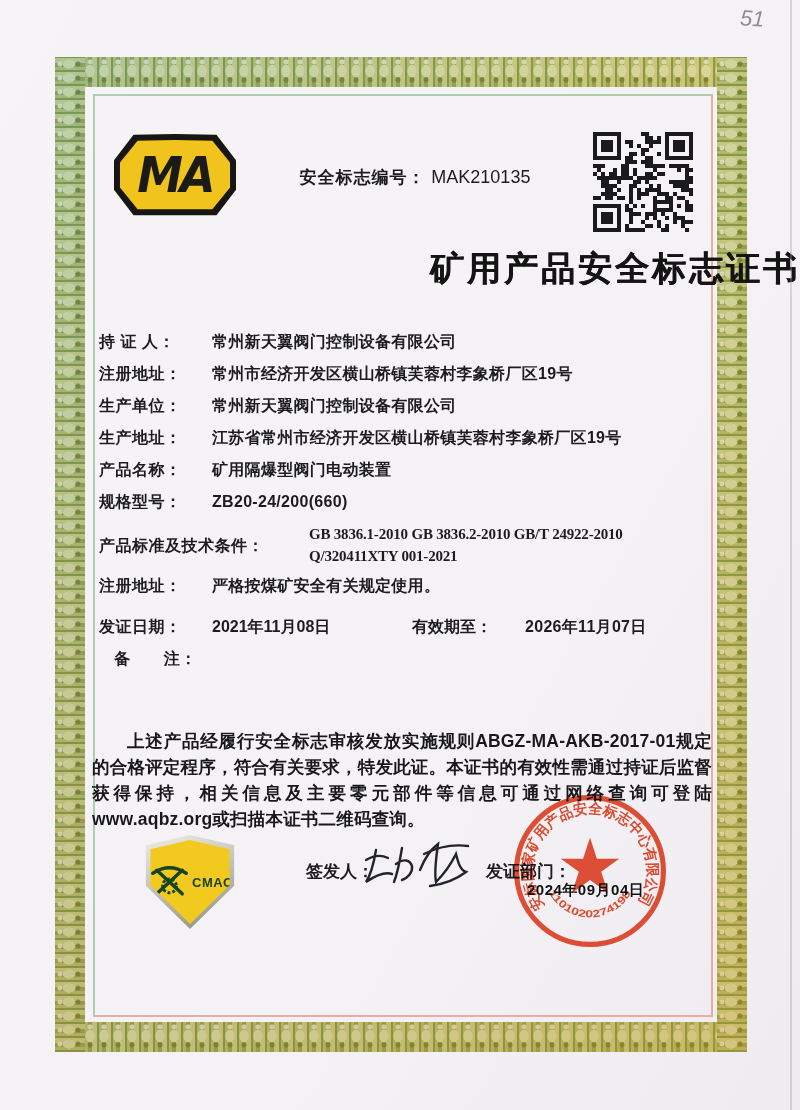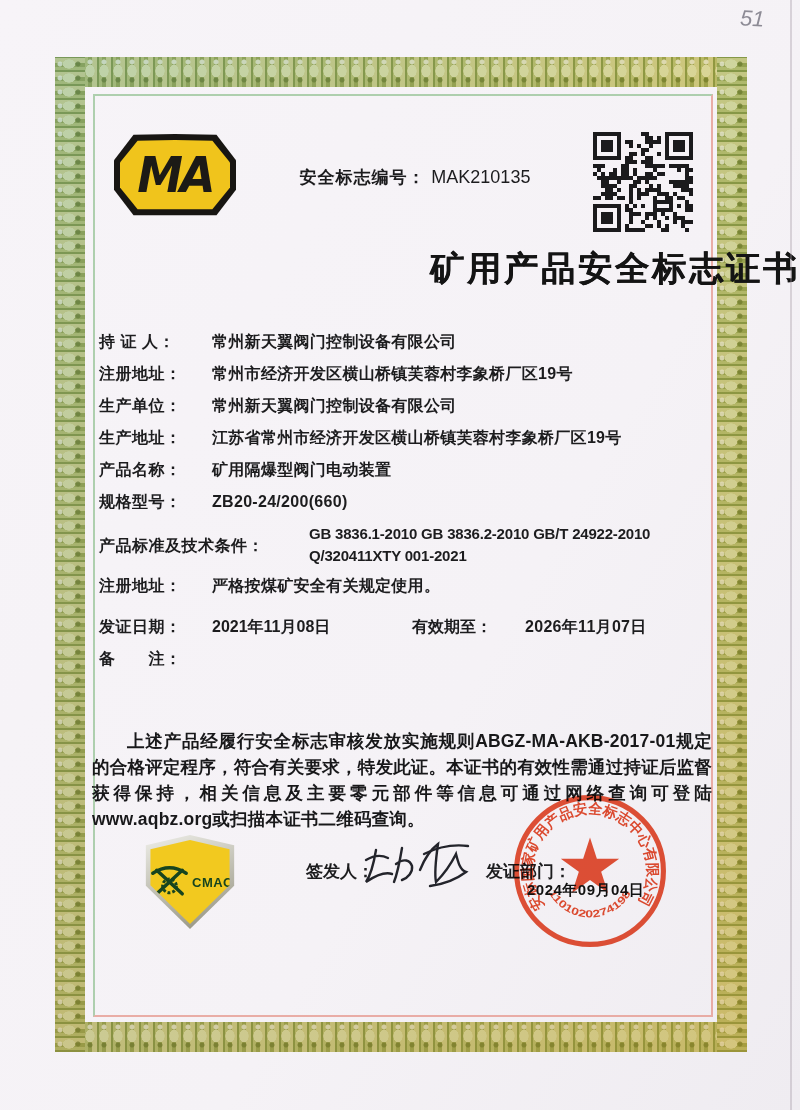--- a/index.html
+++ b/index.html
@@ -56,26 +56,26 @@
   .title{position:absolute;left:0;top:246px;width:800px;text-align:right;
     font-size:34px;font-weight:900;letter-spacing:3px;color:#141414;
     text-shadow:.6px 0 currentColor;}
   
   .fields{position:absolute;left:99px;top:331px;width:618px;font-size:16px;}
   .row{display:flex;align-items:flex-start;margin-bottom:11px;line-height:21px;}
   .flabel{flex:0 0 113px;font-weight:700;letter-spacing:.5px;white-space:nowrap;}
   .fvalue{font-weight:700;letter-spacing:.3px;}
   .row-std .flabel{flex:0 0 210px;}
   .row-std{align-items:center;margin-bottom:8px;}
-  .row-std .fvalue{max-width:400px;font-family:Liberation Sans, sans-serif;
+  .row-std .fvalue{max-width:400px;font-family:Liberation Serif, serif;
     font-weight:700;font-size:15px;letter-spacing:-0.2px;line-height:22px;}
   .row-dates{margin-top:20px;}
   .row-dates .dval{font-weight:700;flex:0 0 185px;}
   .row-dates .dlab2{font-weight:700;flex:0 0 113px;margin-left:15px;}
-  .row-remark{margin-top:4px;}
+  .row-remark{margin-top:4px;text-align:center;}
   
   .statement{position:absolute;left:92px;top:728px;width:620px;
     font-size:17.5px;font-weight:700;line-height:26px;text-align:justify;
     text-indent:2em;letter-spacing:.2px;color:#18181a;}
   
   .cmac{position:absolute;left:142px;top:835px;width:96px;height:94px;
     background:linear-gradient(160deg,#efefe9,#8f8d7a);
     clip-path:polygon(50% 0%,96% 11%,96% 54%,50% 100%,4% 54%,4% 11%);}
   .cmac-inner{position:absolute;left:5px;top:5px;right:5px;bottom:5px;background:#f2c91f;
     clip-path:polygon(50% 0%,96% 11%,96% 54%,50% 100%,4% 54%,4% 11%);

